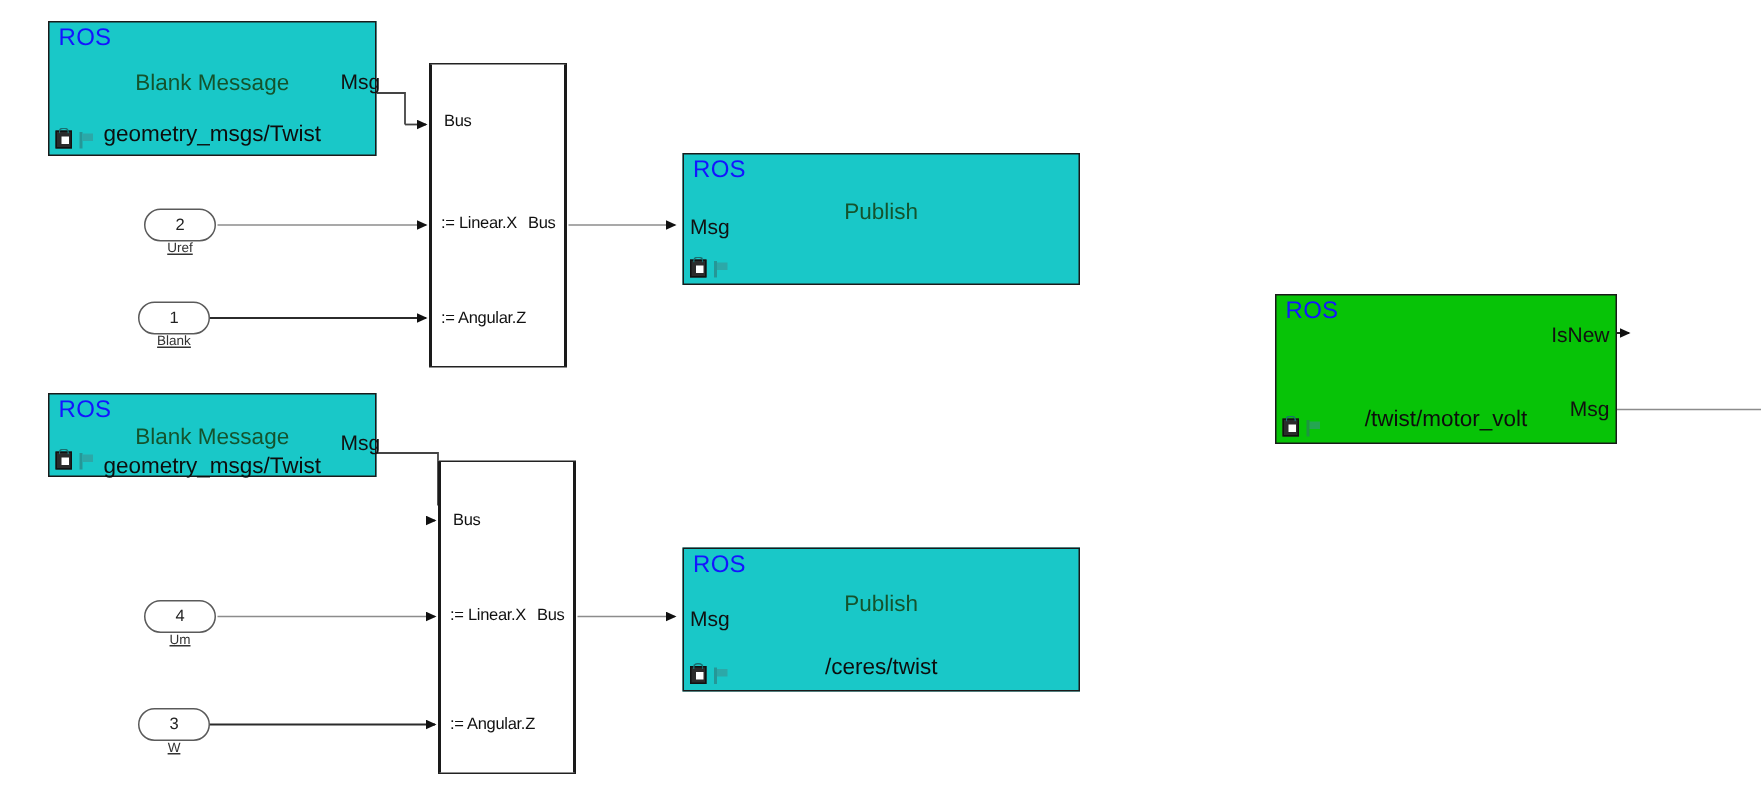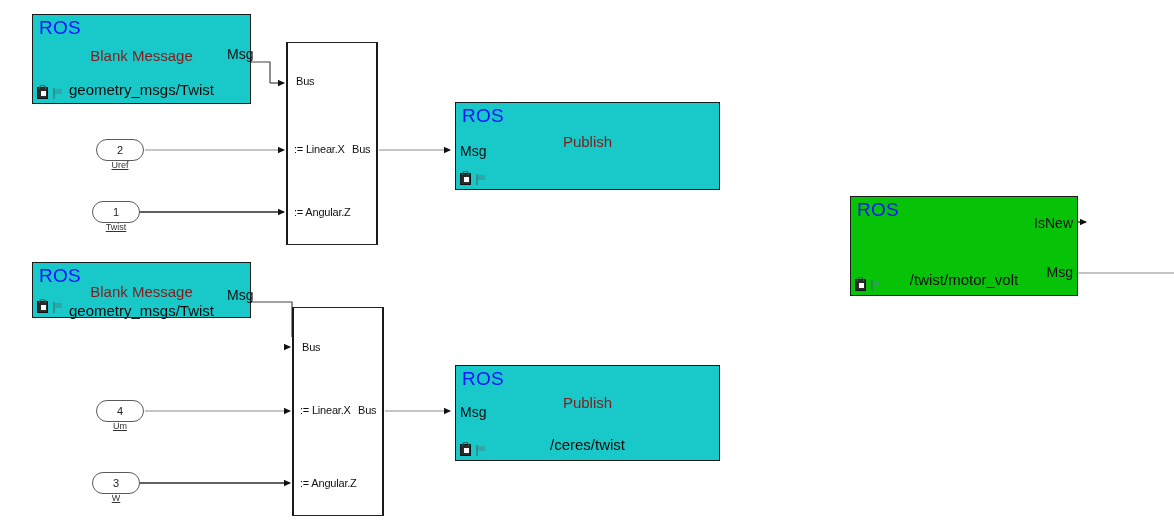--- a/index.html
+++ b/index.html
@@ -27,29 +27,29 @@
     border: 1px solid #1a1a1a;
   }
   .blk-cyan { background: #19c8c8; }
   .blk-green { background: #07c307; }
 
   .ros-tag {
     position: absolute;
     left: 6px;
     top: 2px;
     color: #1414ff;
-    font-size: 19px;
+    font-size: 16px;
     font-family: "Liberation Sans", sans-serif;
     letter-spacing: .2px;
   }
   .blk-title {
     position: absolute;
     left: 0; right: 0;
     text-align: center;
-    color: #7f1d1d;
+    color: #14532d;
     font-size: 15px;
   }
   .blk-sub {
     position: absolute;
     left: 0; right: 0;
     text-align: center;
     color: #0d0d0d;
     font-size: 15px;
   }
   .port-label {
@@ -229,21 +229,21 @@
   <span class="port-label small" style="left:352px; top:143px;">Bus</span>
   <span class="port-label small" style="left:294px; top:206px;">:= Angular.Z</span>
 
   <div class="inport" style="left:96px; top:139px; width:48px; height:22px;">
     <span class="inport-num">2</span>
     <span class="inport-name">Uref</span>
   </div>
 
   <div class="inport" style="left:92px; top:201px; width:48px; height:22px;">
     <span class="inport-num">1</span>
-    <span class="inport-name">Twist</span>
+    <span class="inport-name">Blank</span>
   </div>
 
   <div class="blk blk-cyan" style="left:455px; top:102px; width:265px; height:88px;">
     <span class="ros-tag">ROS</span>
     <span class="blk-title" style="top:30px;">Publish</span>
     <span class="port-label" style="left:4px; top:40px;">Msg</span>
     <span class="badges">
       <span class="badge-lock"></span>
       <span class="badge-flag"></span>
     </span>

